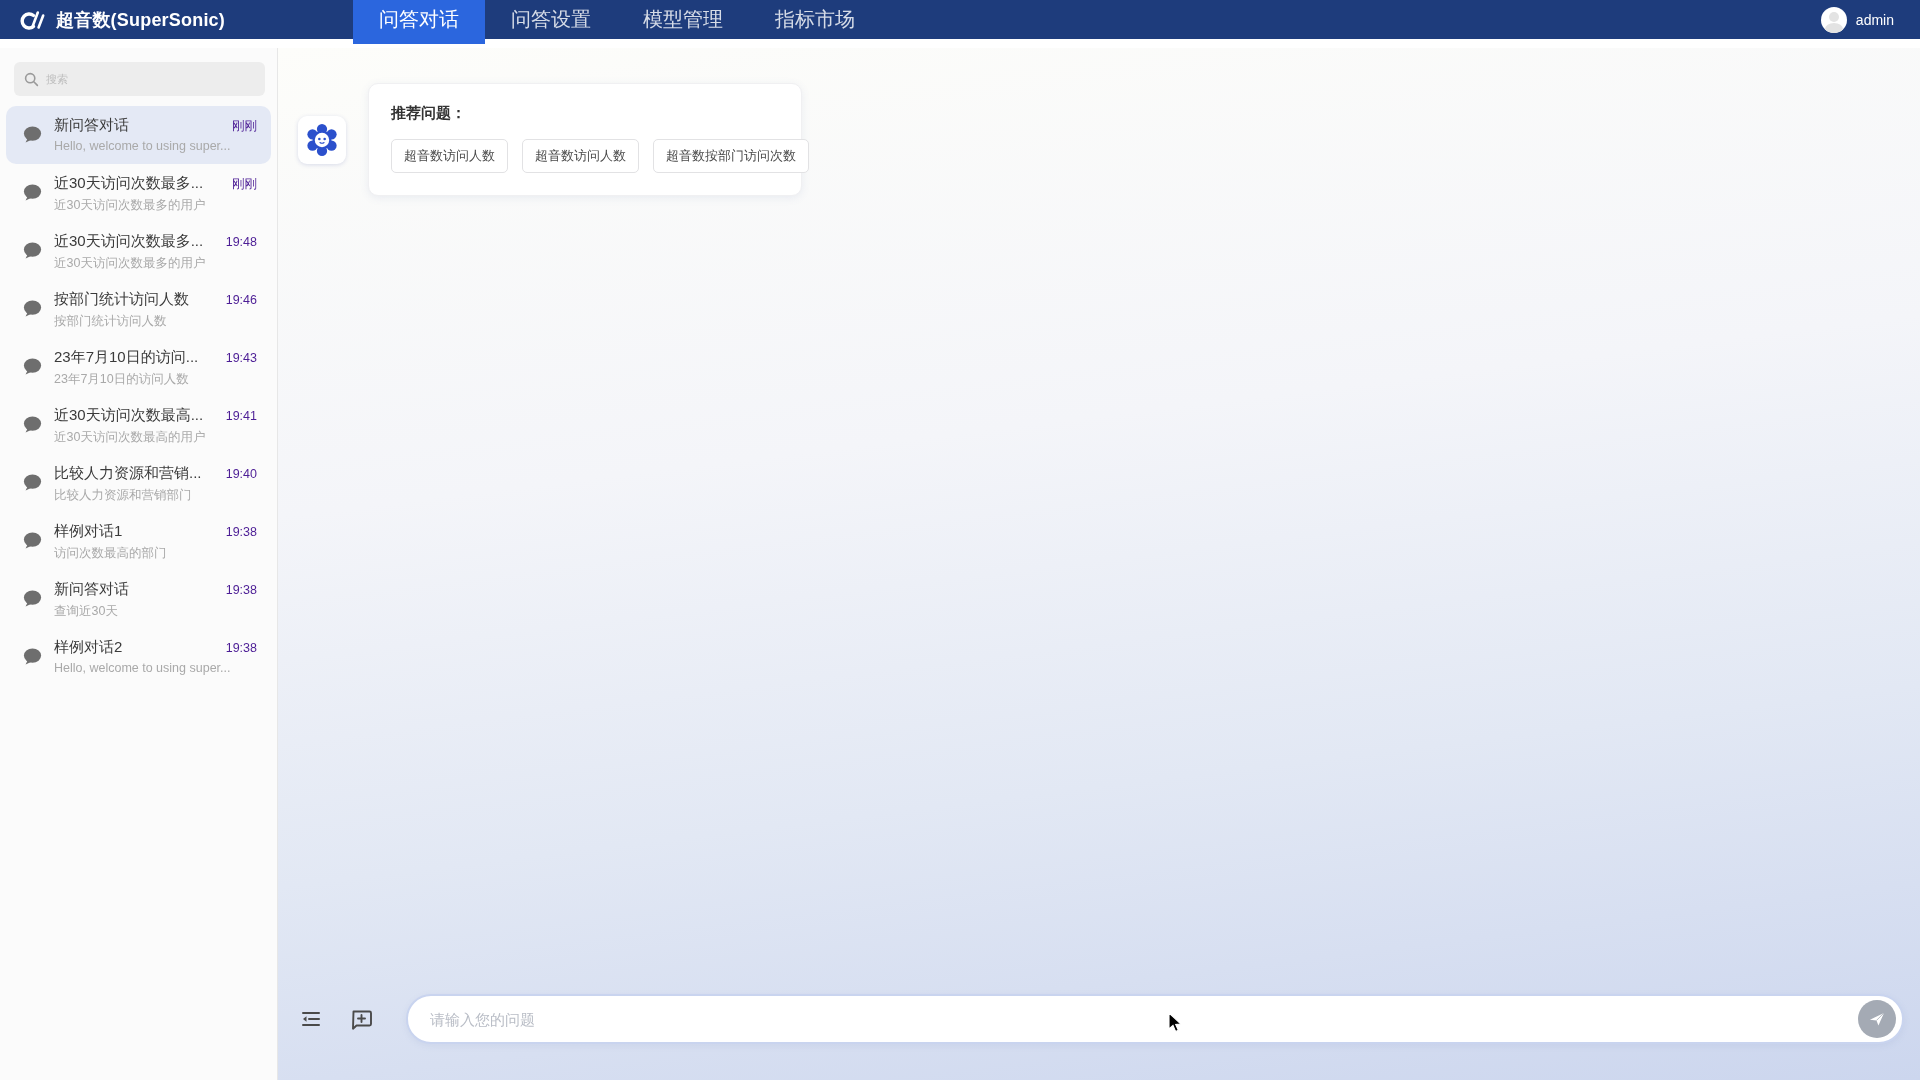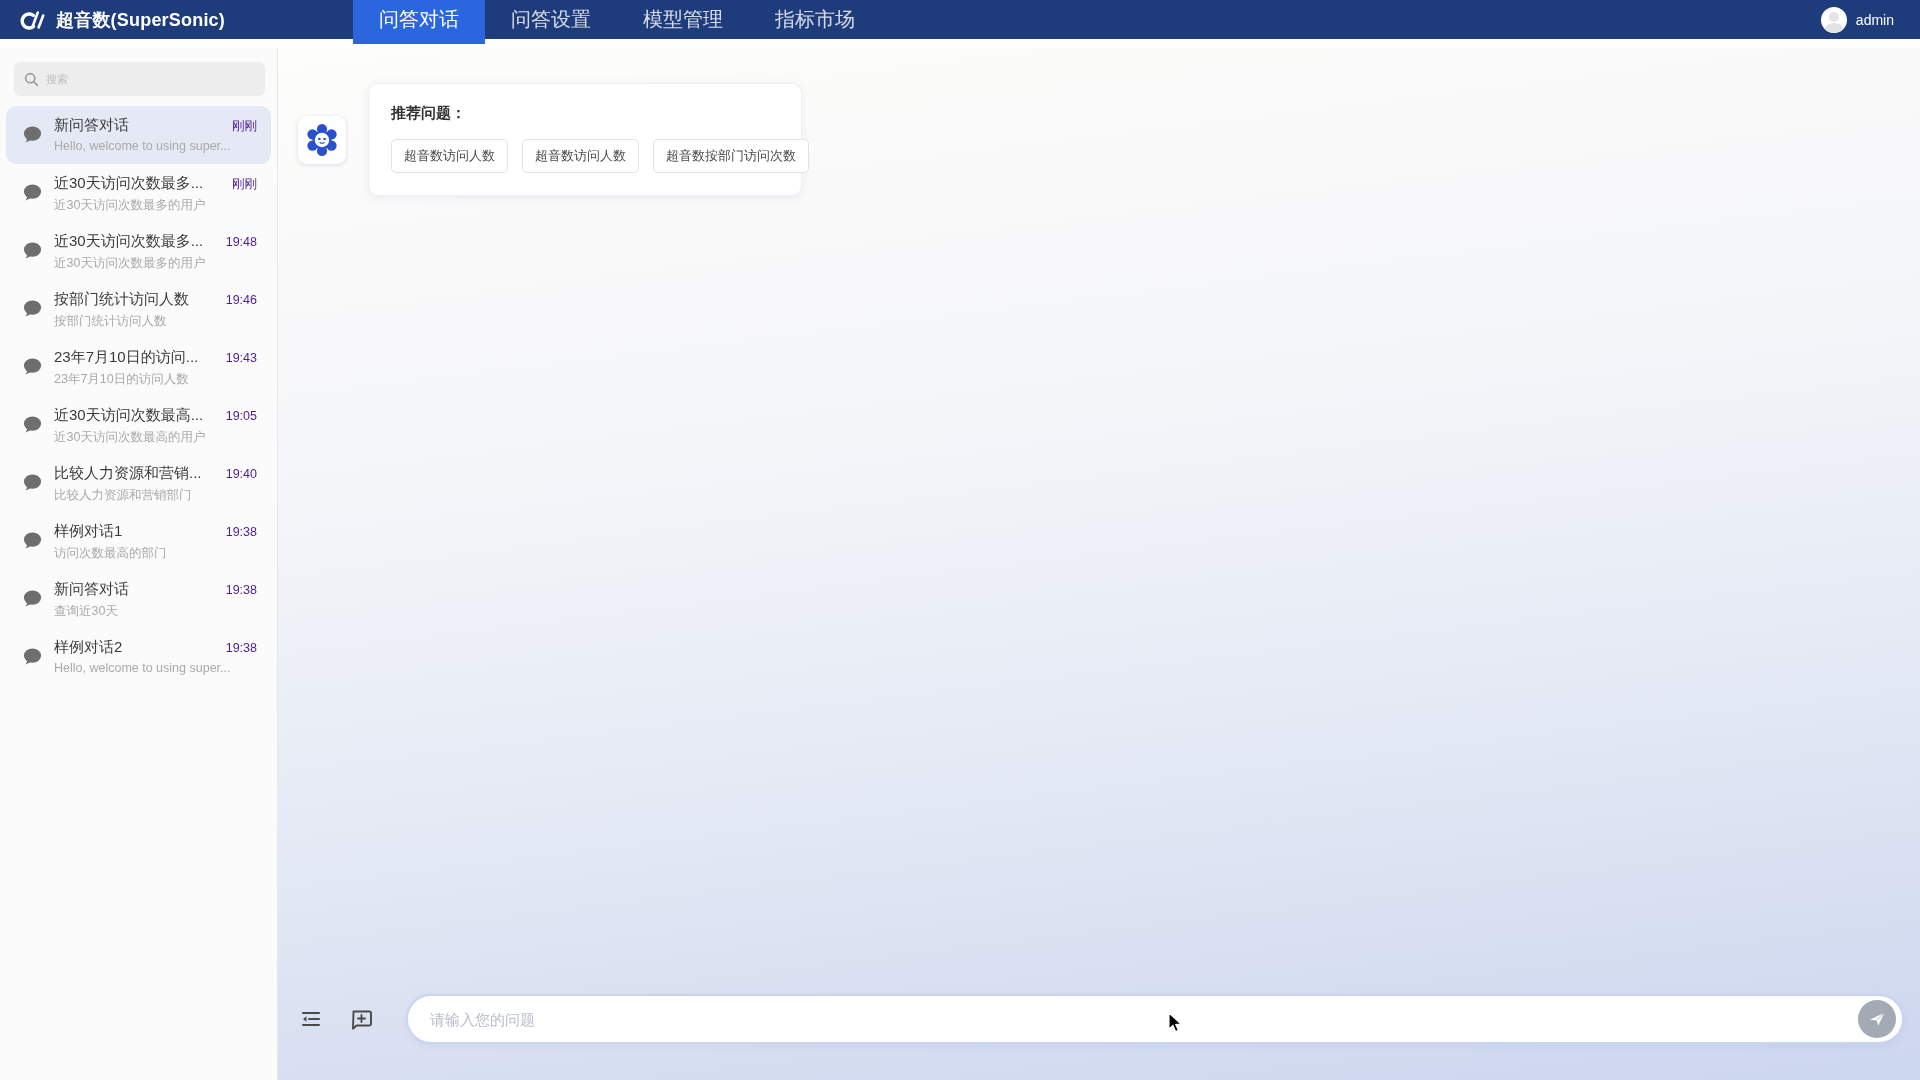--- a/index.html
+++ b/index.html
@@ -196,21 +196,21 @@
 
   <div class="conv-item">
     <span class="conv-icon">
       <svg width="21" height="20" viewBox="0 0 21 20">
         <ellipse cx="10.5" cy="8.6" rx="8.6" ry="7.2" fill="#6e6e6e"></ellipse>
         <path d="M5.5 13.5 L3.6 17.6 L9 15 Z" fill="#6e6e6e"></path>
       </svg>
     </span>
     <div class="conv-row1">
       <span class="conv-title">近30天访问次数最高...</span>
-      <span class="conv-time">19:05</span>
+      <span class="conv-time">19:41</span>
     </div>
     <div class="conv-sub">近30天访问次数最高的用户</div>
   </div>
 
   <div class="conv-item">
     <span class="conv-icon">
       <svg width="21" height="20" viewBox="0 0 21 20">
         <ellipse cx="10.5" cy="8.6" rx="8.6" ry="7.2" fill="#6e6e6e"></ellipse>
         <path d="M5.5 13.5 L3.6 17.6 L9 15 Z" fill="#6e6e6e"></path>
       </svg>

